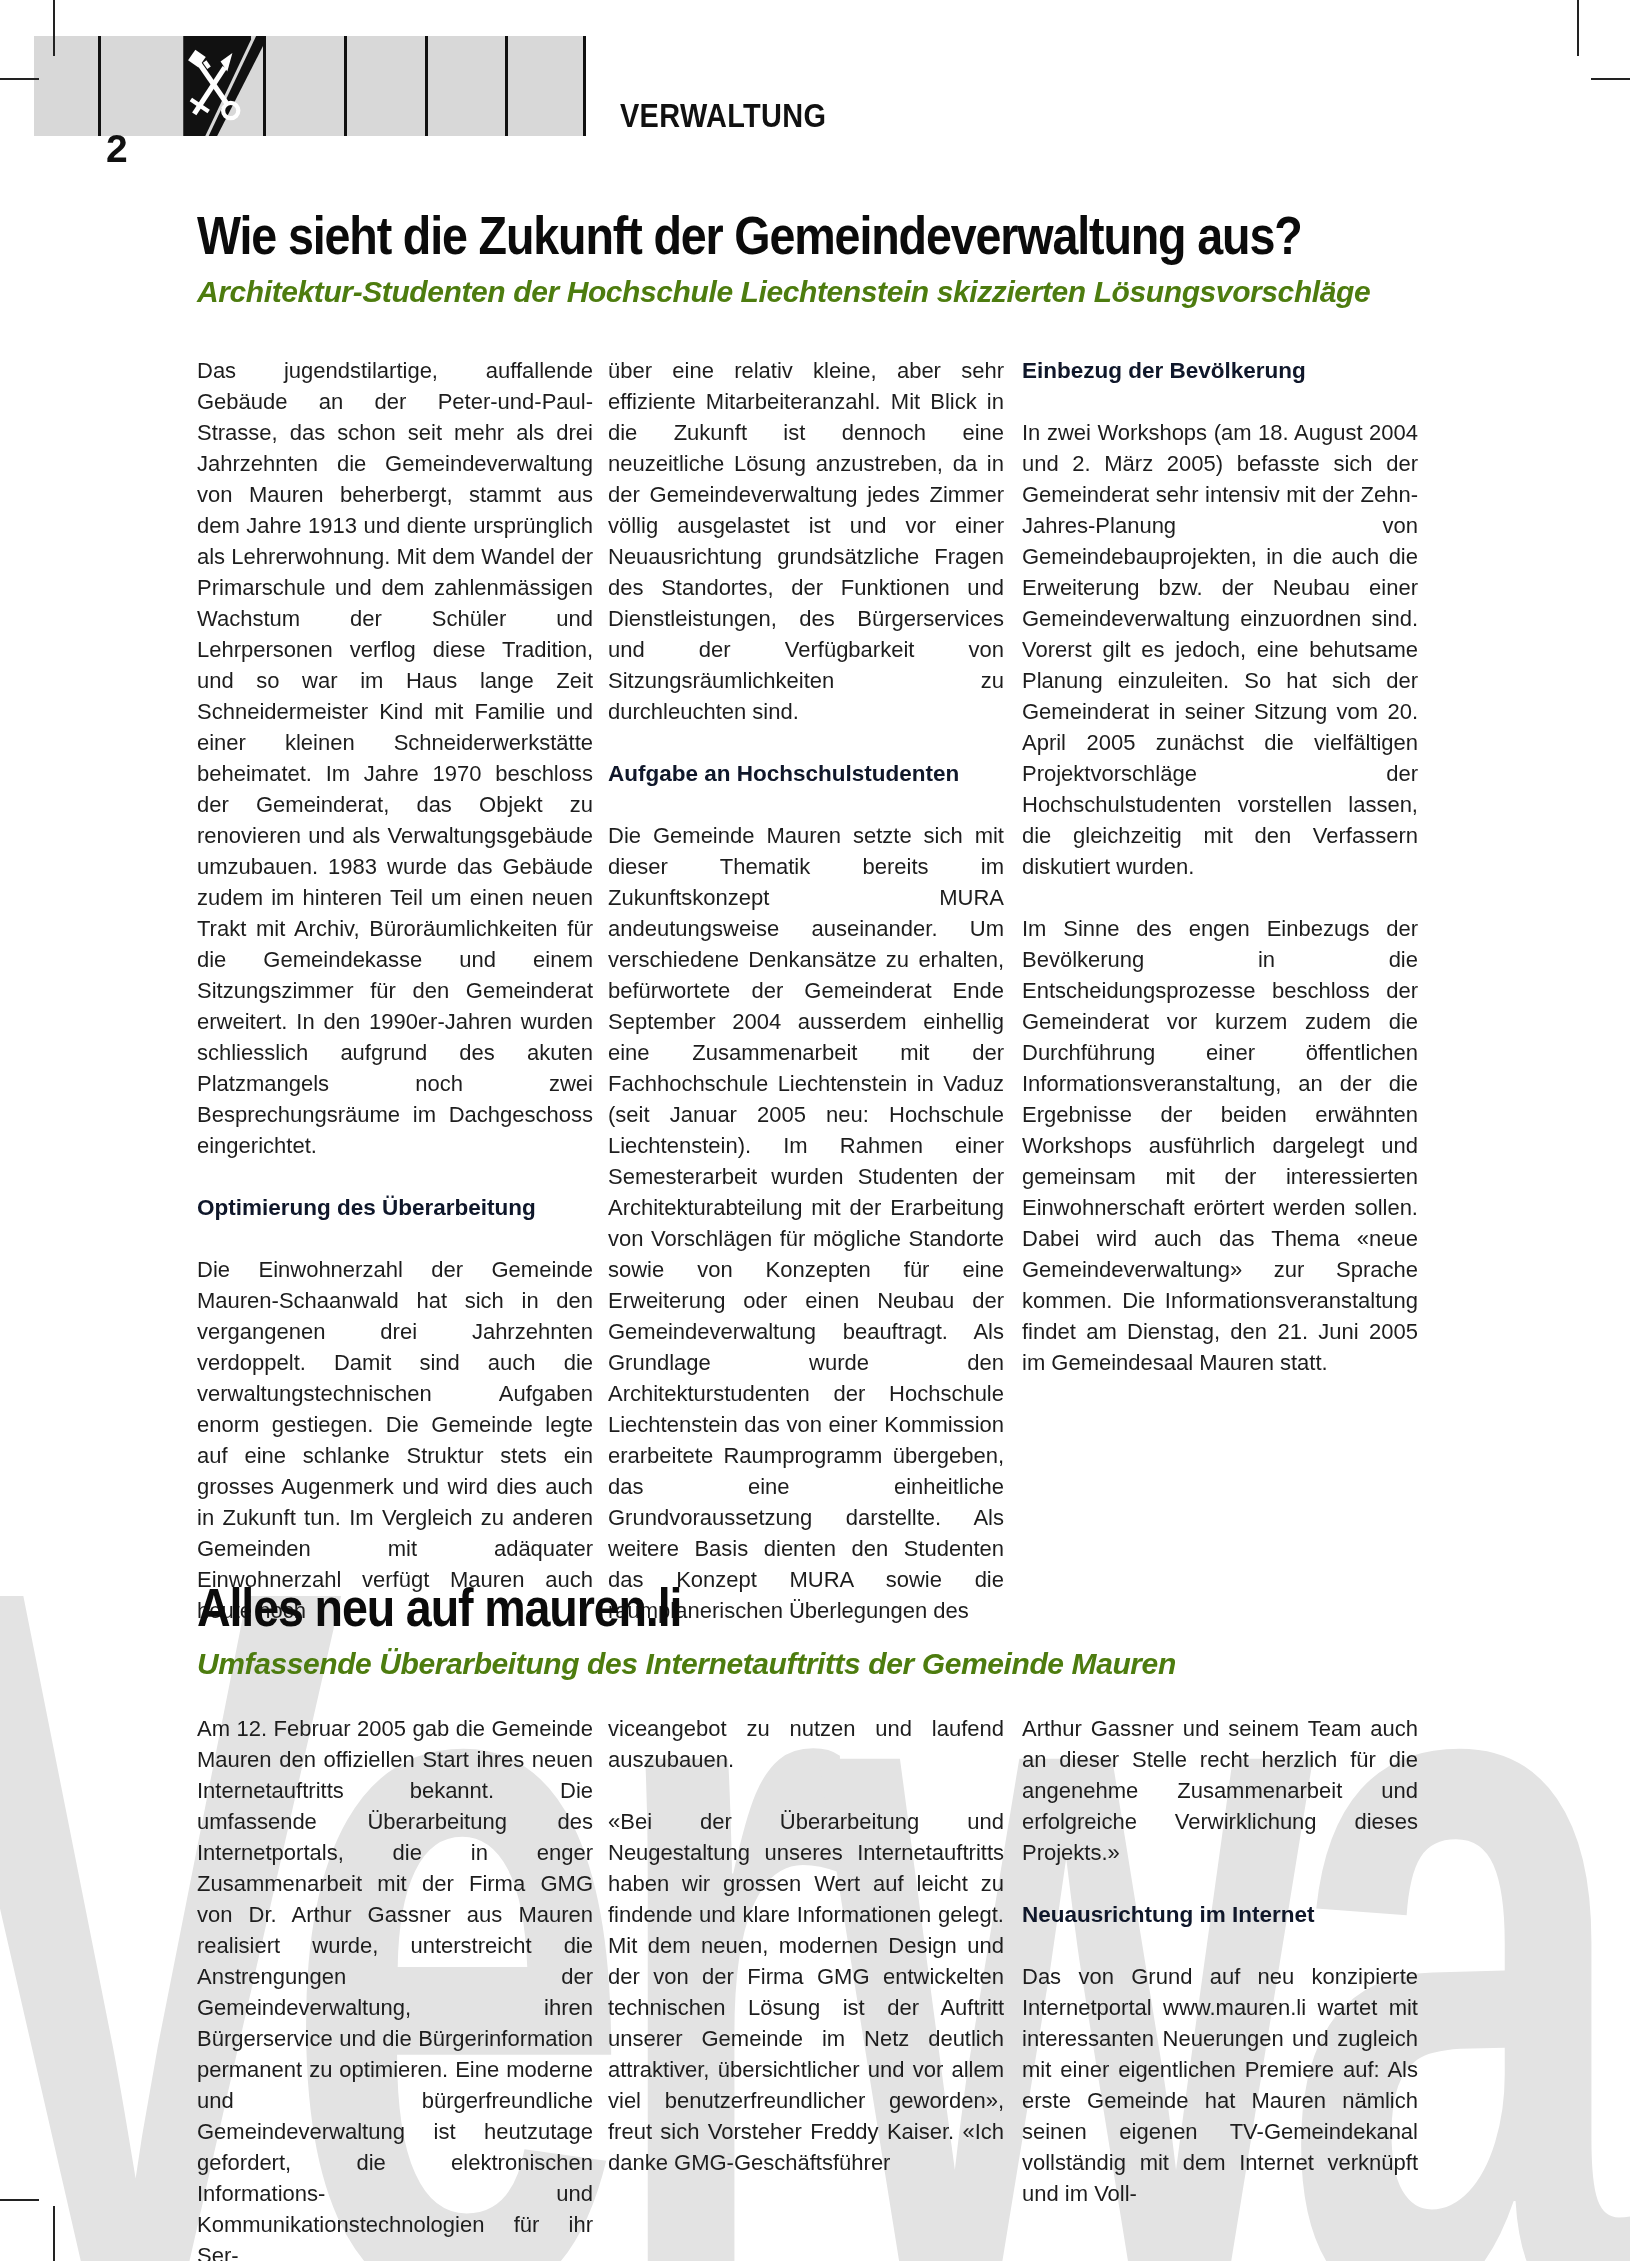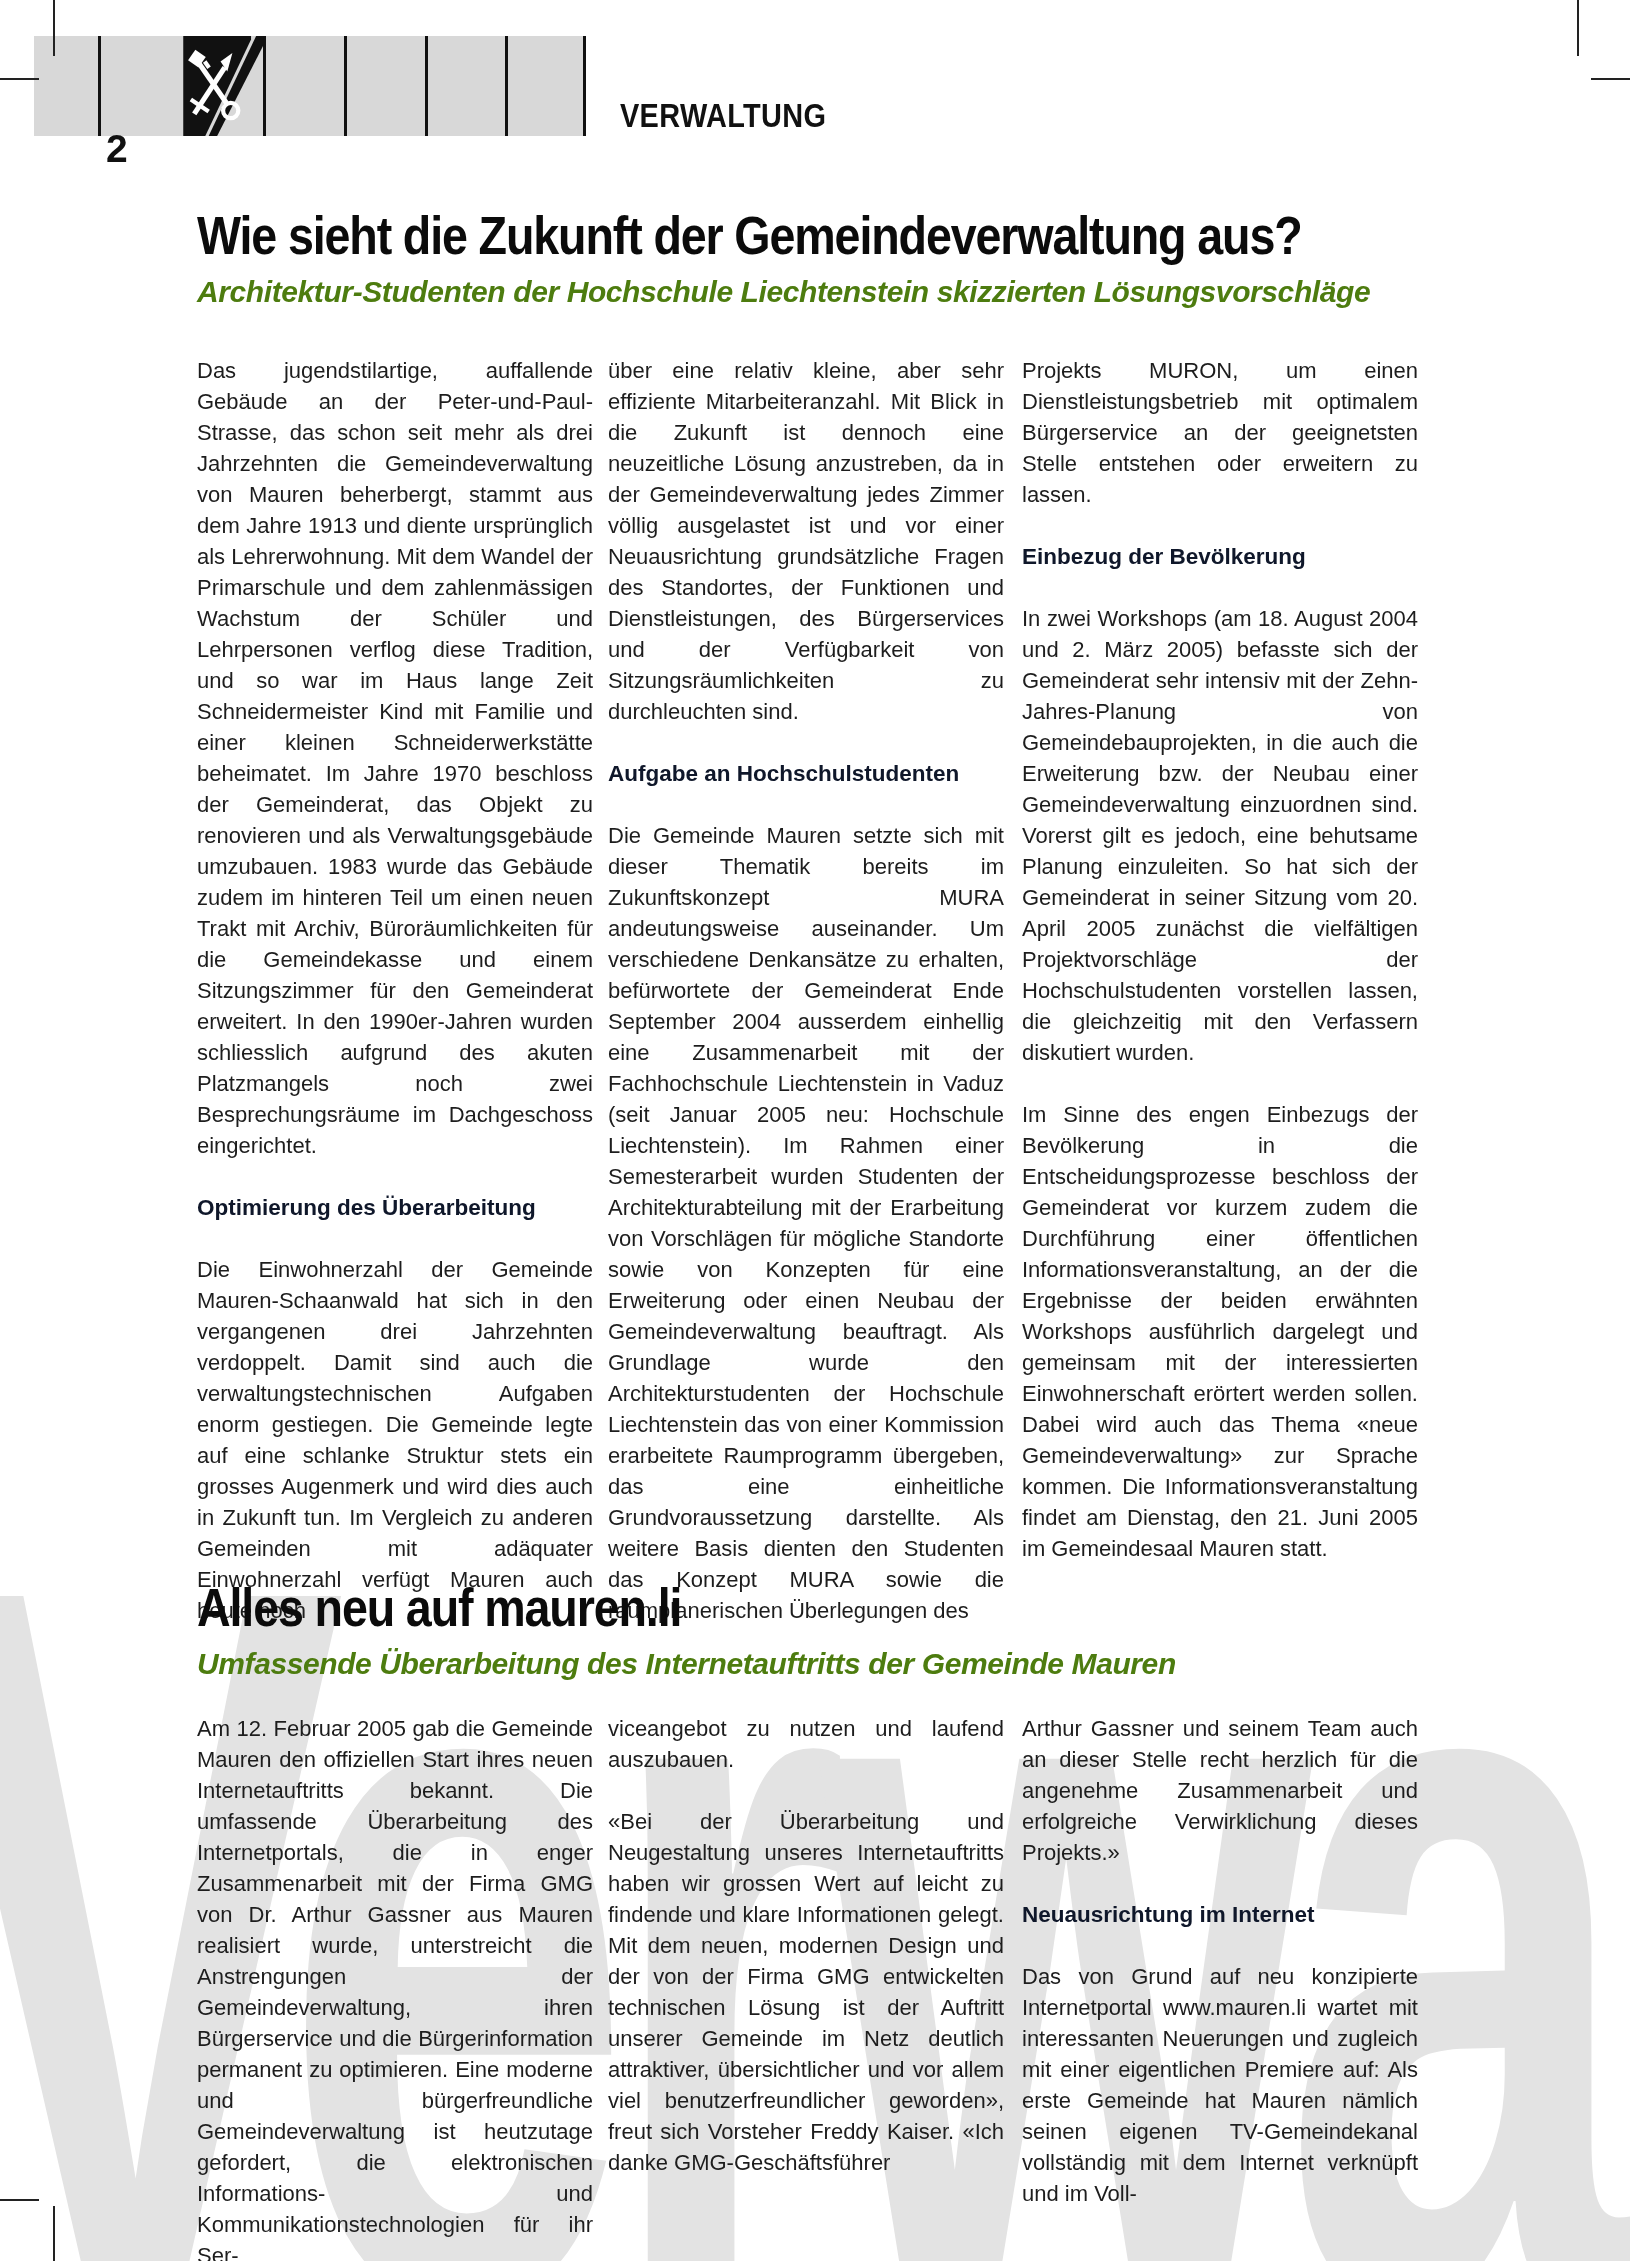--- a/index.html
+++ b/index.html
@@ -108,21 +108,20 @@
         <p>Das jugendstilartige, auffallende Gebäude an der Peter-und-Paul-Strasse, das schon seit mehr als drei Jahrzehnten die Gemeindeverwaltung von Mauren beherbergt, stammt aus dem Jahre 1913 und diente ursprünglich als Lehrerwohnung. Mit dem Wandel der Primarschule und dem zahlenmässigen Wachstum der Schüler und Lehrpersonen verflog diese Tradition, und so war im Haus lange Zeit Schneidermeister Kind mit Familie und einer kleinen Schneiderwerkstätte beheimatet. Im Jahre 1970 beschloss der Gemeinderat, das Objekt zu renovieren und als Verwaltungsgebäude umzubauen. 1983 wurde das Gebäude zudem im hinteren Teil um einen neuen Trakt mit Archiv, Büroräumlichkeiten für die Gemeindekasse und einem Sitzungszimmer für den Gemeinderat erweitert. In den 1990er-Jahren wurden schliesslich aufgrund des akuten Platzmangels noch zwei Besprechungsräume im Dachgeschoss eingerichtet.</p>
         <h3>Optimierung des Überarbeitung</h3>
         <p>Die Einwohnerzahl der Gemeinde Mauren-Schaanwald hat sich in den vergangenen drei Jahrzehnten verdoppelt. Damit sind auch die verwaltungstechnischen Aufgaben enorm gestiegen. Die Gemeinde legte auf eine schlanke Struktur stets ein grosses Augenmerk und wird dies auch in Zukunft tun. Im Vergleich zu anderen Gemeinden mit adäquater Einwohnerzahl verfügt Mauren auch heute noch</p>
       </div>
     <div class="col art0 c1">
         <p>über eine relativ kleine, aber sehr effiziente Mitarbeiteranzahl. Mit Blick in die Zukunft ist dennoch eine neuzeitliche Lösung anzustreben, da in der Gemeindeverwaltung jedes Zimmer völlig ausgelastet ist und vor einer Neuausrichtung grundsätzliche Fragen des Standortes, der Funktionen und Dienstleistungen, des Bürgerservices und der Verfügbarkeit von Sitzungsräumlichkeiten zu durchleuchten sind.</p>
         <h3>Aufgabe an Hochschulstudenten</h3>
         <p>Die Gemeinde Mauren setzte sich mit dieser Thematik bereits im Zukunftskonzept MURA andeutungsweise auseinander. Um verschiedene Denkansätze zu erhalten, befürwortete der Gemeinderat Ende September 2004 ausserdem einhellig eine Zusammenarbeit mit der Fachhochschule Liechtenstein in Vaduz (seit Januar 2005 neu: Hochschule Liechtenstein). Im Rahmen einer Semesterarbeit wurden Studenten der Architekturabteilung mit der Erarbeitung von Vorschlägen für mögliche Standorte sowie von Konzepten für eine Erweiterung oder einen Neubau der Gemeindeverwaltung beauftragt. Als Grundlage wurde den Architekturstudenten der Hochschule Liechtenstein das von einer Kommission erarbeitete Raumprogramm übergeben, das eine einheitliche Grundvoraussetzung darstellte. Als weitere Basis dienten den Studenten das Konzept MURA sowie die raumplanerischen Überlegungen des</p>
       </div>
     <div class="col art0 c2">
-        <p>Projekts MURON, um einen Dienstleistungsbetrieb mit optimalem Bürgerservice an der geeignetsten Stelle entstehen oder erweitern zu lassen.</p>
         <h3>Einbezug der Bevölkerung</h3>
         <p>In zwei Workshops (am 18. August 2004 und 2. März 2005) befasste sich der Gemeinderat sehr intensiv mit der Zehn-Jahres-Planung von Gemeindebauprojekten, in die auch die Erweiterung bzw. der Neubau einer Gemeindeverwaltung einzuordnen sind. Vorerst gilt es jedoch, eine behutsame Planung einzuleiten. So hat sich der Gemeinderat in seiner Sitzung vom 20. April 2005 zunächst die vielfältigen Projektvorschläge der Hochschulstudenten vorstellen lassen, die gleichzeitig mit den Verfassern diskutiert wurden.</p>
         <p>Im Sinne des engen Einbezugs der Bevölkerung in die Entscheidungsprozesse beschloss der Gemeinderat vor kurzem zudem die Durchführung einer öffentlichen Informationsveranstaltung, an der die Ergebnisse der beiden erwähnten Workshops ausführlich dargelegt und gemeinsam mit der interessierten Einwohnerschaft erörtert werden sollen. Dabei wird auch das Thema «neue Gemeindeverwaltung» zur Sprache kommen. Die Informationsveranstaltung findet am Dienstag, den 21. Juni 2005 im Gemeindesaal Mauren statt.</p>
       </div>
 
     <h1 class="headline" style="left:197px;top:1581px;">Alles neu auf mauren.li</h1>
     <p class="subhead" style="left:197px;top:1649px;">Umfassende Überarbeitung des Internetauftritts der Gemeinde Mauren</p>
     <div class="col art1 c0">
         <p>Am 12. Februar 2005 gab die Gemeinde Mauren den offiziellen Start ihres neuen Internetauftritts bekannt. Die umfassende Überarbeitung des Internetportals, die in enger Zusammenarbeit mit der Firma GMG von Dr. Arthur Gassner aus Mauren realisiert wurde, unterstreicht die Anstrengungen der Gemeindeverwaltung, ihren Bürgerservice und die Bürgerinformation permanent zu optimieren. Eine moderne und bürgerfreundliche Gemeindeverwaltung ist heutzutage gefordert, die elektronischen Informations- und Kommunikationstechnologien für ihr Ser-</p>
       </div>

